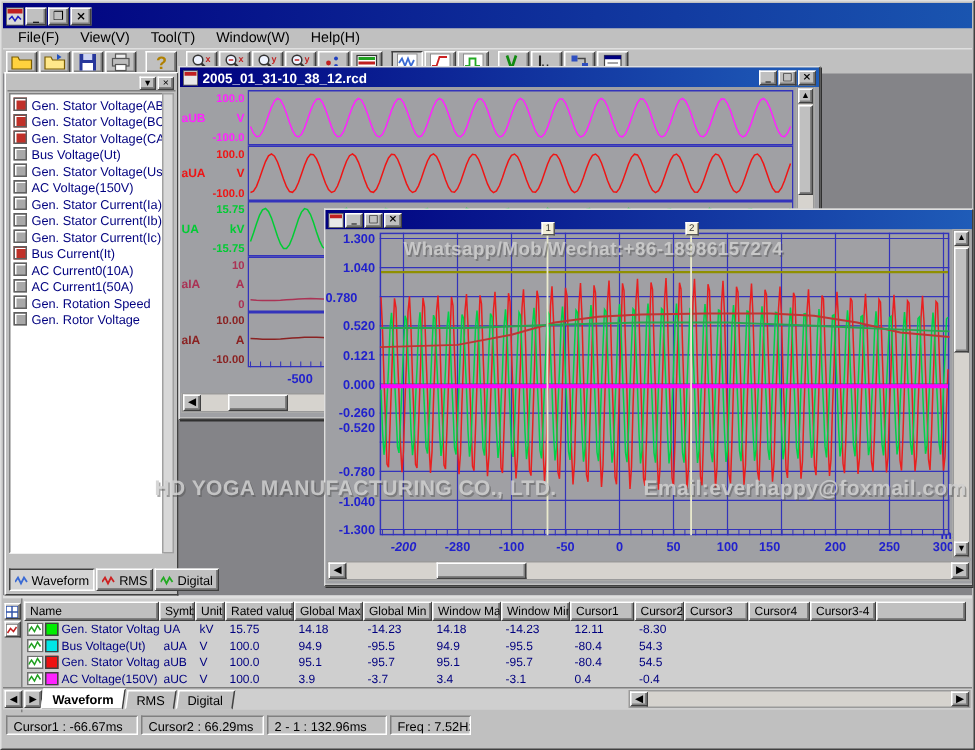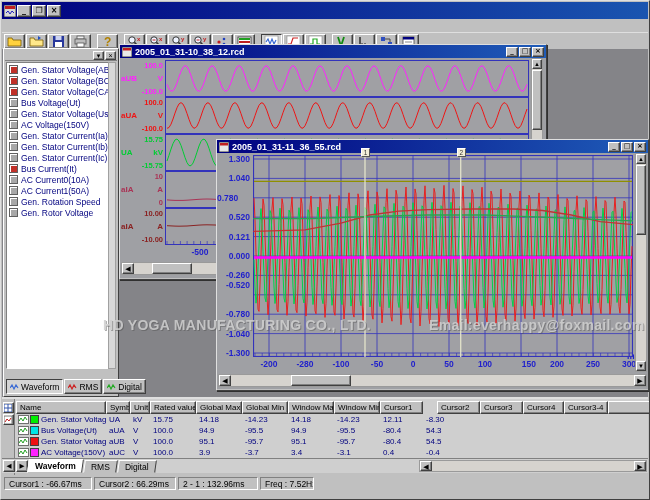--- a/index.html
+++ b/index.html
@@ -87,20 +87,27 @@
     <svg width="12" height="12">
         <rect x="0" y="0" width="12" height="12" fill="#d8d8d8" stroke="#404040"></rect>
         <rect x="1" y="1" width="10" height="3" fill="#c02020"></rect>
         <polyline points="2,8 4,6 6,9 8,6 10,8" fill="none" stroke="#2020c0" stroke-width="1"></polyline>
       </svg>
     <div class="winbtn btn3d">_</div>
     <div class="winbtn btn3d">❐</div>
     <div class="winbtn btn3d">×</div>
   </div>
 
+  <div class="menubar" id="menubar">
+      <span class="menuitem">File(F)</span>
+      <span class="menuitem">View(V)</span>
+      <span class="menuitem">Tool(T)</span>
+      <span class="menuitem">Window(W)</span>
+      <span class="menuitem">Help(H)</span>
+    </div>
   <div class="toolbar" id="toolbar">
       <div class="tbtn btn3d">
         <svg width="15" height="13">
           <path d="M1 3h4l1 2h8v6H1z" fill="#ffd23e" stroke="#7a5c00" stroke-width="0.8"></path>
         </svg>
       </div>
       <div class="tbtn btn3d">
         <svg width="15" height="13">
           <path d="M1 3h4l1 2h8v6H1z" fill="#ffe88a" stroke="#7a5c00" stroke-width="0.8"></path>
           <path d="M9 1l3 2-3 2z" fill="#2050c0"></path>
@@ -432,45 +439,44 @@
         </div>
       </div>
   </div>
 
   <div class="win" id="frontwin" style="left:215px;top:138px;width:433px;height:252px;z-index:4;">
     <div class="wtitle">
       <svg width="10" height="10">
           <rect x="0" y="0" width="10" height="10" fill="#e8e8e8" stroke="#404040"></rect>
           <rect x="1" y="1" width="8" height="2.5" fill="#c02020"></rect>
         </svg>
-      <span class="ttext">2005_01_31-11_36_55.rcd</span>
       <div class="winbtn btn3d">_</div>
       <div class="winbtn btn3d">□</div>
       <div class="winbtn btn3d">×</div>
     </div>
     <div class="wclient" id="frontclient" style="height:236px;">
         <div class="axislabel" style="left: 0px; width: 33px; text-align: right; top: 1px;">1.300</div>
         <div class="axislabel" style="left: 0px; width: 33px; text-align: right; top: 20.4px;">1.040</div>
         <div class="axislabel" style="left: 0px; width: 33px; top: 39.8px;">0.780</div>
         <div class="axislabel" style="left: 0px; width: 33px; text-align: right; top: 59.2px;">0.520</div>
         <div class="axislabel" style="left: 0px; width: 33px; text-align: right; top: 78.6px;">0.121</div>
         <div class="axislabel" style="left: 0px; width: 33px; text-align: right; top: 98px;">0.000</div>
         <div class="axislabel" style="left: 0px; width: 33px; text-align: right; top: 117.4px;">-0.260</div>
         <div class="axislabel" style="left: 0px; width: 33px; text-align: right; top: 127px;">-0.520</div>
         <div class="axislabel" style="left: 0px; width: 33px; text-align: right; top: 156.2px;">-0.780</div>
         <div class="axislabel" style="left: 0px; width: 33px; text-align: right; top: 175.6px;">-1.040</div>
         <div class="axislabel" style="left: 0px; width: 33px; text-align: right; top: 195px;">-1.300</div>
-        <div class="axislabel" style="top: 206px; left: 37px; width: 30px; text-align: center;">-200</div>
+        <div class="axislabel" style="top: 206px; left: 37px; width: 30px; text-align: center; font-style: italic;">-200</div>
         <div class="axislabel" style="top: 206px; left: 73px; width: 30px; text-align: center;">-280</div>
         <div class="axislabel" style="top: 206px; left: 109px; width: 30px; text-align: center;">-100</div>
         <div class="axislabel" style="top: 206px; left: 145px; width: 30px; text-align: center;">-50</div>
         <div class="axislabel" style="top: 206px; left: 181px; width: 30px; text-align: center;">0</div>
         <div class="axislabel" style="top: 206px; left: 217px; width: 30px; text-align: center;">50</div>
         <div class="axislabel" style="top: 206px; left: 253px; width: 30px; text-align: center;">100</div>
-        <div class="axislabel" style="top: 206px; left: 289px; width: 30px; text-align: right;">150</div>
+        <div class="axislabel" style="top: 206px; left: 289px; width: 30px; text-align: left;">150</div>
         <div class="axislabel" style="top: 206px; left: 325px; width: 30px; text-align: center;">200</div>
         <div class="axislabel" style="top: 206px; left: 361px; width: 30px; text-align: center;">250</div>
         <div class="axislabel" style="top: 206px; left: 397px; width: 30px; text-align: center;">300</div>
         <div class="axislabel" style="top: 198px; left: 410px;">ms</div>
         <div class="cursorhandle" style="left: 143.998px; top: -5px;">1</div>
         <div class="cursorhandle" style="left: 239.729px; top: -5px;">2</div>
         <svg width="380" height="202" style="position: absolute; left: 36px; top: 2px;">
           <rect x="0.5" y="0.5" width="379" height="201" fill="#a0a0a4" stroke="#3333bb" stroke-width="1.2"></rect>
           <line x1="16" y1="0" x2="16" y2="202" stroke="#3333bb" stroke-width="0.8"></line>
           <line x1="0" y1="4" x2="380" y2="4" stroke="#3333bb" stroke-width="0.8"></line>
@@ -590,21 +596,21 @@
     <div class="thead" id="thead">
         <div class="thcell btn3d" style="width: 90px; justify-content: flex-start;">Name</div>
         <div class="thcell btn3d" style="width: 24px; justify-content: flex-start;">Symbol</div>
         <div class="thcell btn3d" style="width: 20px; justify-content: flex-start;">Unit</div>
         <div class="thcell btn3d" style="width: 46px; justify-content: flex-start;">Rated value</div>
         <div class="thcell btn3d" style="width: 46px; justify-content: flex-start;">Global Max</div>
         <div class="thcell btn3d" style="width: 46px; justify-content: flex-start;">Global Min</div>
         <div class="thcell btn3d" style="width: 46px; justify-content: flex-start;">Window Max</div>
         <div class="thcell btn3d" style="width: 46px; justify-content: flex-start;">Window Min</div>
         <div class="thcell btn3d" style="width: 43px; justify-content: flex-start;">Cursor1</div>
-        <div class="thcell btn3d" style="width: 43px; justify-content: flex-start; margin-left: 14px;">Cursor2</div>
+        <div class="thcell btn3d" style="width: 33px; justify-content: flex-start;">Cursor2</div>
         <div class="thcell btn3d" style="width: 43px; justify-content: flex-start;">Cursor3</div>
         <div class="thcell btn3d" style="width: 41px; justify-content: flex-start;">Cursor4</div>
         <div class="thcell btn3d" style="width: 44px; justify-content: flex-start;">Cursor3-4</div>
         <div class="thcell btn3d" style="width: 60px;"></div>
       </div>
     <div class="trows" id="trows">
         <div class="trow">
           <div class="tcell" style="width: 90px; display: flex; align-items: center; padding-left: 0px;">
             <span class="rowicon"><svg width="9" height="7">
                 <polyline points="0,5 2,2 4,5 6,1 8,4" fill="none" stroke="#20a020" stroke-width="1"></polyline>
@@ -710,16 +716,17 @@
       </div>
   </div>
 
   <div class="statusbar" id="statusbar">
       <div class="scell" style="width: 88px;">Cursor1 : -66.67ms</div>
       <div class="scell" style="width: 82px;">Cursor2 : 66.29ms</div>
       <div class="scell" style="width: 80px;">2 - 1 : 132.96ms</div>
       <div class="scell" style="width: 54px;">Freq : 7.52Hz</div>
     </div>
 
+  <div class="wm" style="left:268px;top:158px;font-size:12.5px;">Whatsapp/Mob/Wechat:+86-18986157274</div>
   <div class="wm" style="left:102px;top:316px;font-size:14px;">HD YOGA MANUFACTURING CO., LTD.</div>
   <div class="wm" style="left:428px;top:316px;font-size:14px;">Email:everhappy@foxmail.com</div>
 
 </div>
 
 </body></html>

